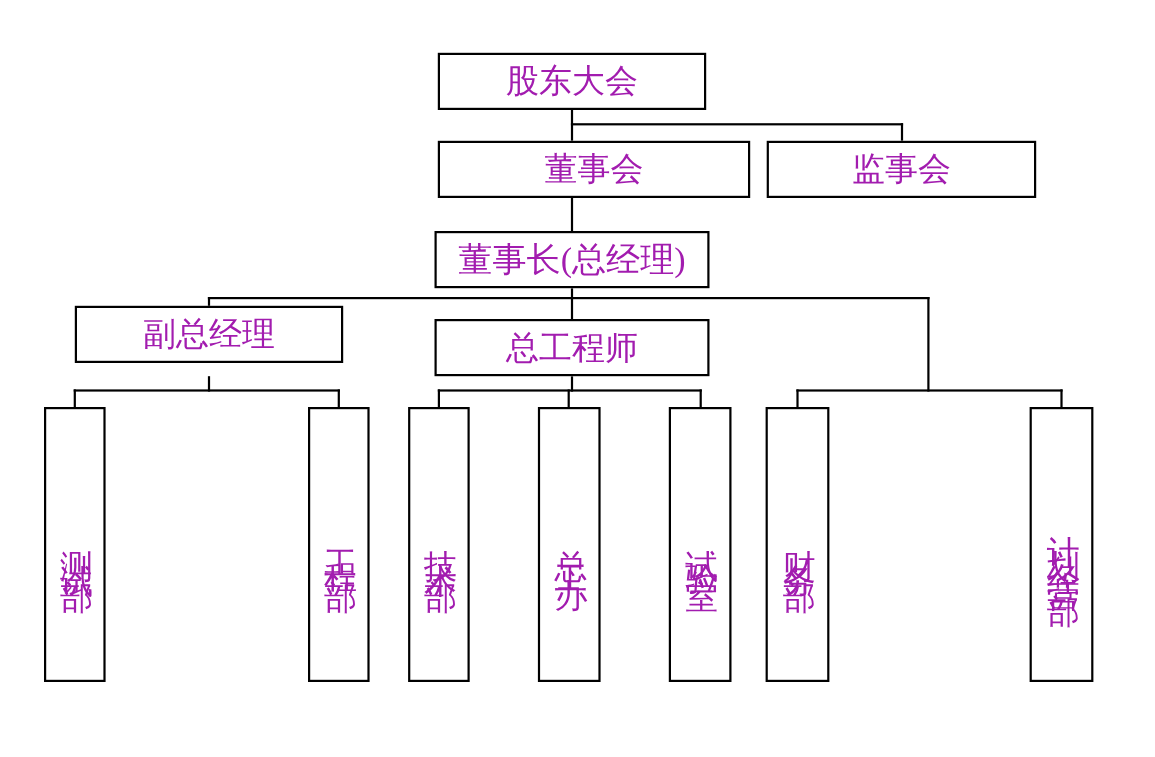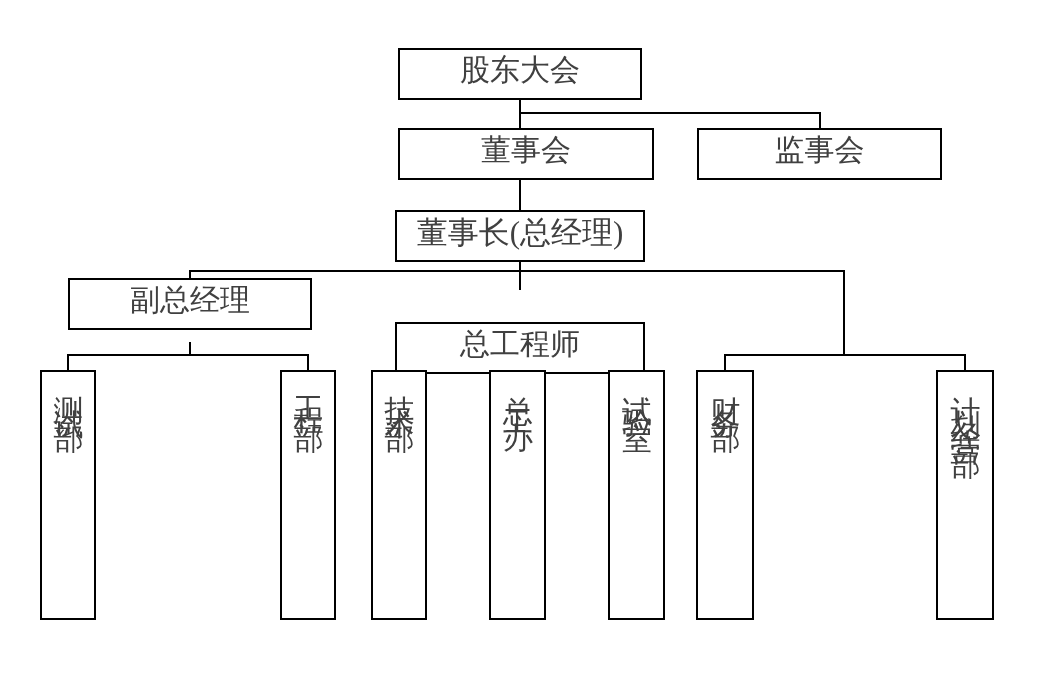--- a/index.html
+++ b/index.html
@@ -14,23 +14,23 @@
     height: 688px;
     background: #ffffff;
     overflow: hidden;
   }
   .box {
     position: absolute;
     border: 2px solid #000000;
     background: #ffffff;
     box-sizing: border-box;
     display: flex;
-    align-items: flex-start;
+    align-items: center;
     justify-content: center;
-    color: #404040;
+    color: #a21caf;
     font-size: 30px;
     white-space: nowrap;
   }
   .box .lbl { display: block; }
   .vbox .lbl {
     writing-mode: vertical-rl;
     text-orientation: upright;
     letter-spacing: 13px;
     white-space: normal;
   }
@@ -69,35 +69,35 @@
   <div class="line" style="left:636px; top:354px; width:2px; height:16px;"></div>
 
   <div class="line" style="left:724px; top:354px; width:242px; height:2px;"></div>
   <div class="line" style="left:724px; top:354px; width:2px; height:16px;"></div>
   <div class="line" style="left:964px; top:354px; width:2px; height:16px;"></div>
 
   <div class="box" style="left:398px; top:48px; width:244px; height:52px;">
     <span class="lbl">股东大会</span>
   </div>
 
-  <div class="box" style="left:398px; top:128px; width:256px; height:52px;">
+  <div class="box" style="left:398px; top:128px; width:284px; height:52px;">
     <span class="lbl">董事会</span>
   </div>
   <div class="box chairman-box" style="left:395px; top:210px; width:250px; height:52px;">
     <span class="lbl">董事长(总经理)</span>
   </div>
 
   <div class="box" style="left:697px; top:128px; width:245px; height:52px;">
     <span class="lbl">监事会</span>
   </div>
 
   <div class="box" style="left:68px; top:278px; width:244px; height:52px;">
     <span class="lbl">副总经理</span>
   </div>
-  <div class="box" style="left:395px; top:290px; width:250px; height:52px;margin-top:32px;">
+  <div class="box" style="left:395px; top:290px; width:250px; height:52px;">
     <span class="lbl">总工程师</span>
   </div>
 
   <div class="box vbox" style="left:40px; top:370px; width:56px; height:250px;">
     <span class="lbl">测试部</span>
   </div>
   <div class="box vbox" style="left:280px; top:370px; width:56px; height:250px;">
     <span class="lbl">工程部</span>
   </div>
   <div class="box vbox" style="left:371px; top:370px; width:56px; height:250px;">

